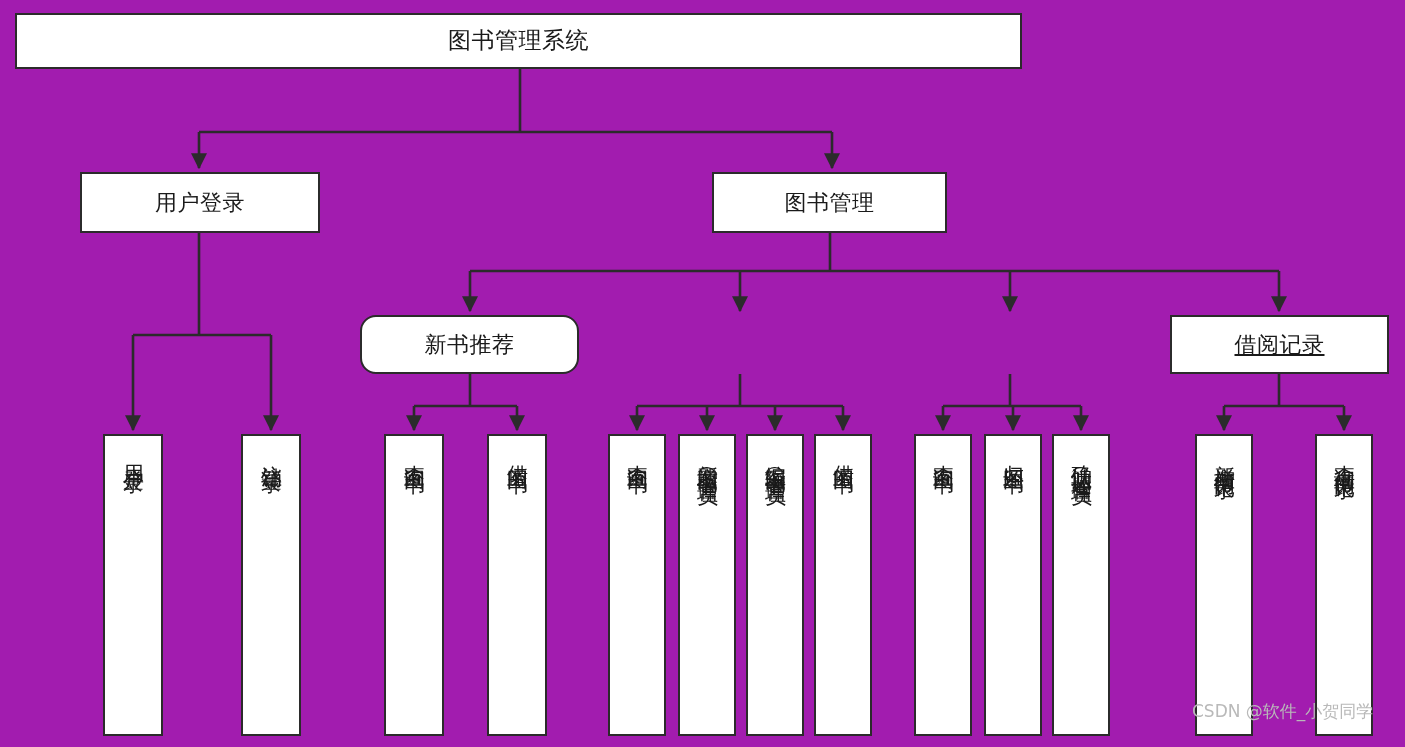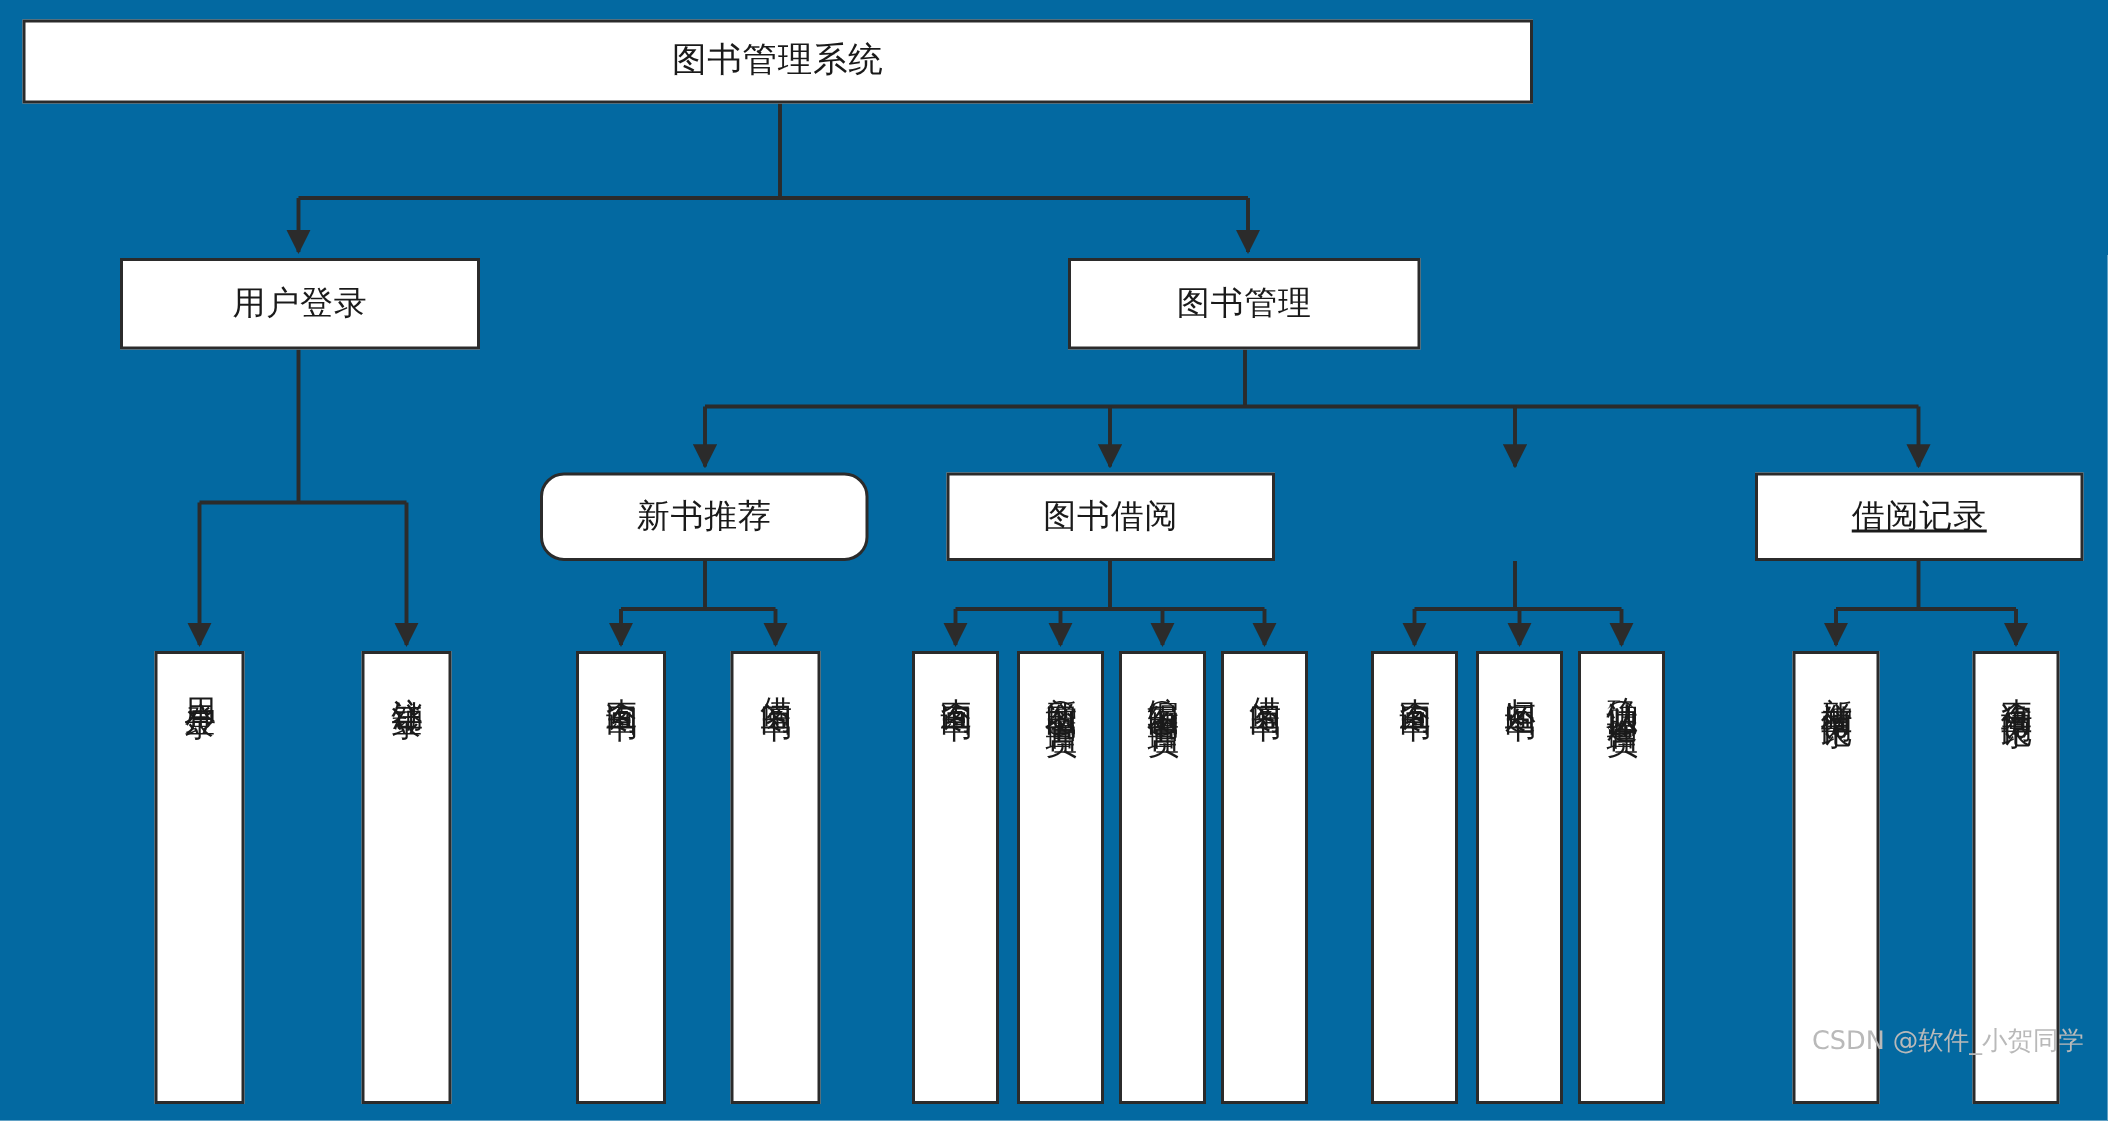--- a/index.html
+++ b/index.html
@@ -11,21 +11,21 @@
   body {
     width: 1405px;
     height: 747px;
     font-family: "DejaVu Sans", "Liberation Sans", sans-serif;
     overflow: hidden;
   }
   #diagram {
     position: relative;
     width: 1405px;
     height: 747px;
-    background: #0369a1;
+    background: #a21caf;
   }
   #edges {
     position: absolute;
     left: 0;
     top: 0;
     width: 1405px;
     height: 747px;
     pointer-events: none;
   }
   .node {
@@ -60,27 +60,26 @@
     text-orientation: upright;
     font-size: 21px;
     line-height: 1.0;
     letter-spacing: 3px;
     white-space: nowrap;
     max-height: 286px;
   }
   .watermark {
     position: absolute;
     left: 1192px;
-    top: 682px;
+    top: 700px;
     font-size: 17px;
     color: #b9b9b9;
     white-space: nowrap;
     z-index: 5;
     font-family: "DejaVu Sans", "Liberation Sans", sans-serif;
-    margin-left: 16px;
   }
 </style>
 </head>
 <body>
 
 <div id="diagram">
 
   <svg id="edges" viewBox="0 0 1405 747" xmlns="http://www.w3.org/2000/svg">
     <defs>
       <marker id="arrow" viewBox="0 0 10 10" refX="9.2" refY="5" markerWidth="6.2" markerHeight="6.2" orient="auto-start-reverse">
@@ -140,23 +139,20 @@
   </div>
 
   <div class="node h" style="left:712px; top:172px; width:235px; height:61px;">
     <span class="label">图书管理</span>
   </div>
 
   <div class="node h" style="left:360px; top:315px; width:219px; height:59px;border-radius:16px;">
     <span class="label">新书推荐</span>
   </div>
 
-  <div class="node h" style="left:631px; top:315px; width:219px; height:59px;">
-    <span class="label">图书借阅</span>
-  </div>
 
 
   <div class="node h" style="left:1170px; top:315px; width:219px; height:59px;text-decoration:underline;">
     <span class="label">借阅记录</span>
   </div>
 
   <div class="node v" style="left:103px; top:434px; width:60px; height:302px;">
     <span class="label">用户登录</span>
   </div>
 

